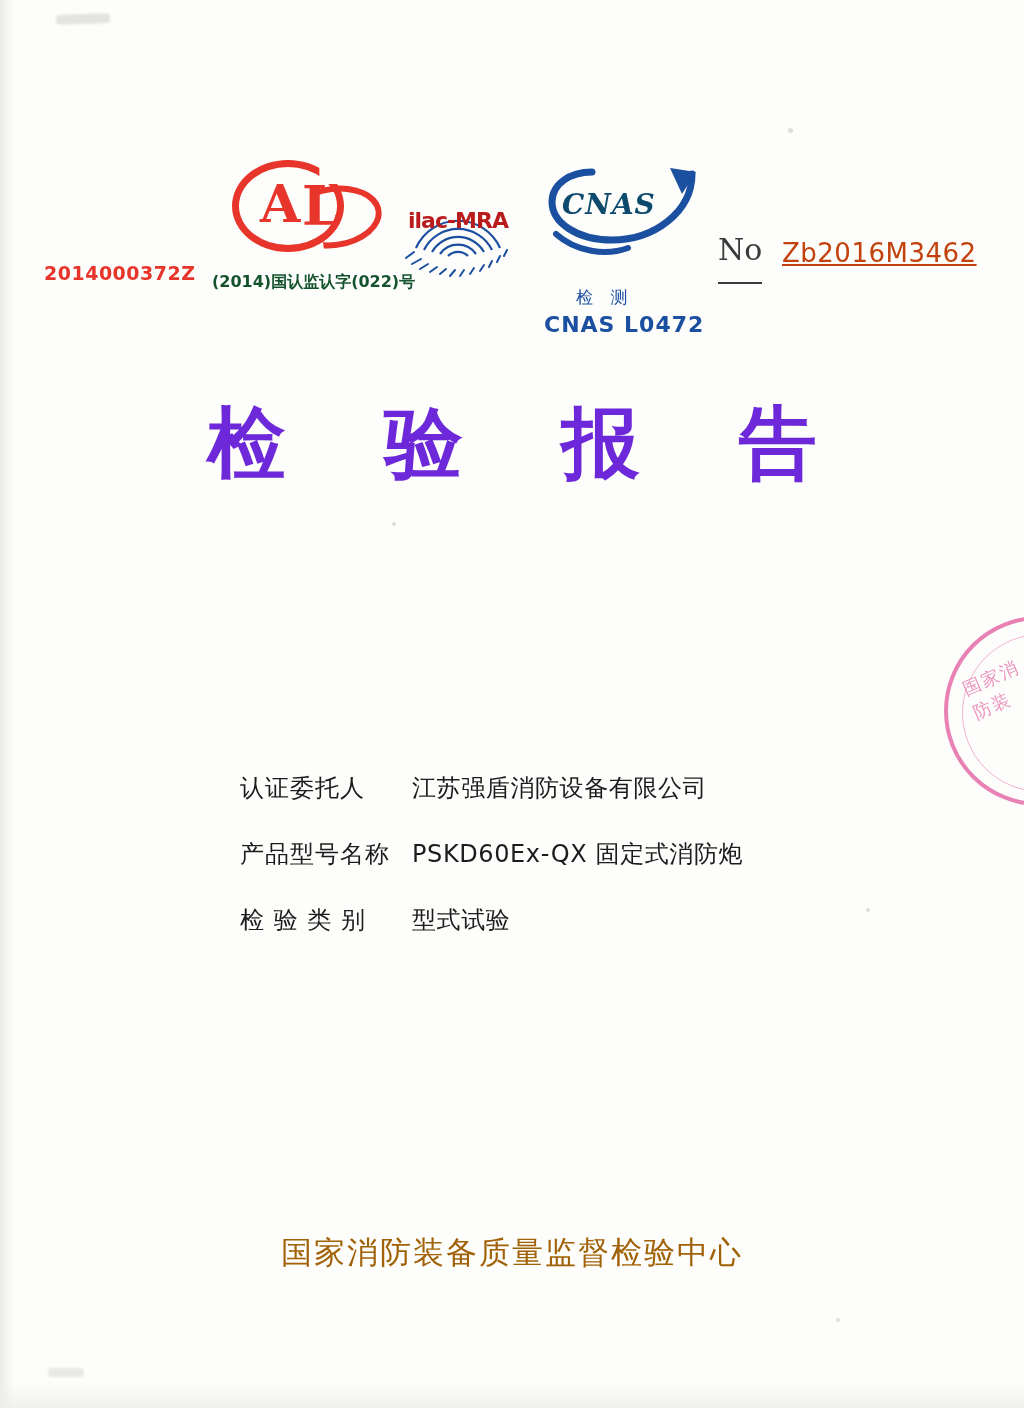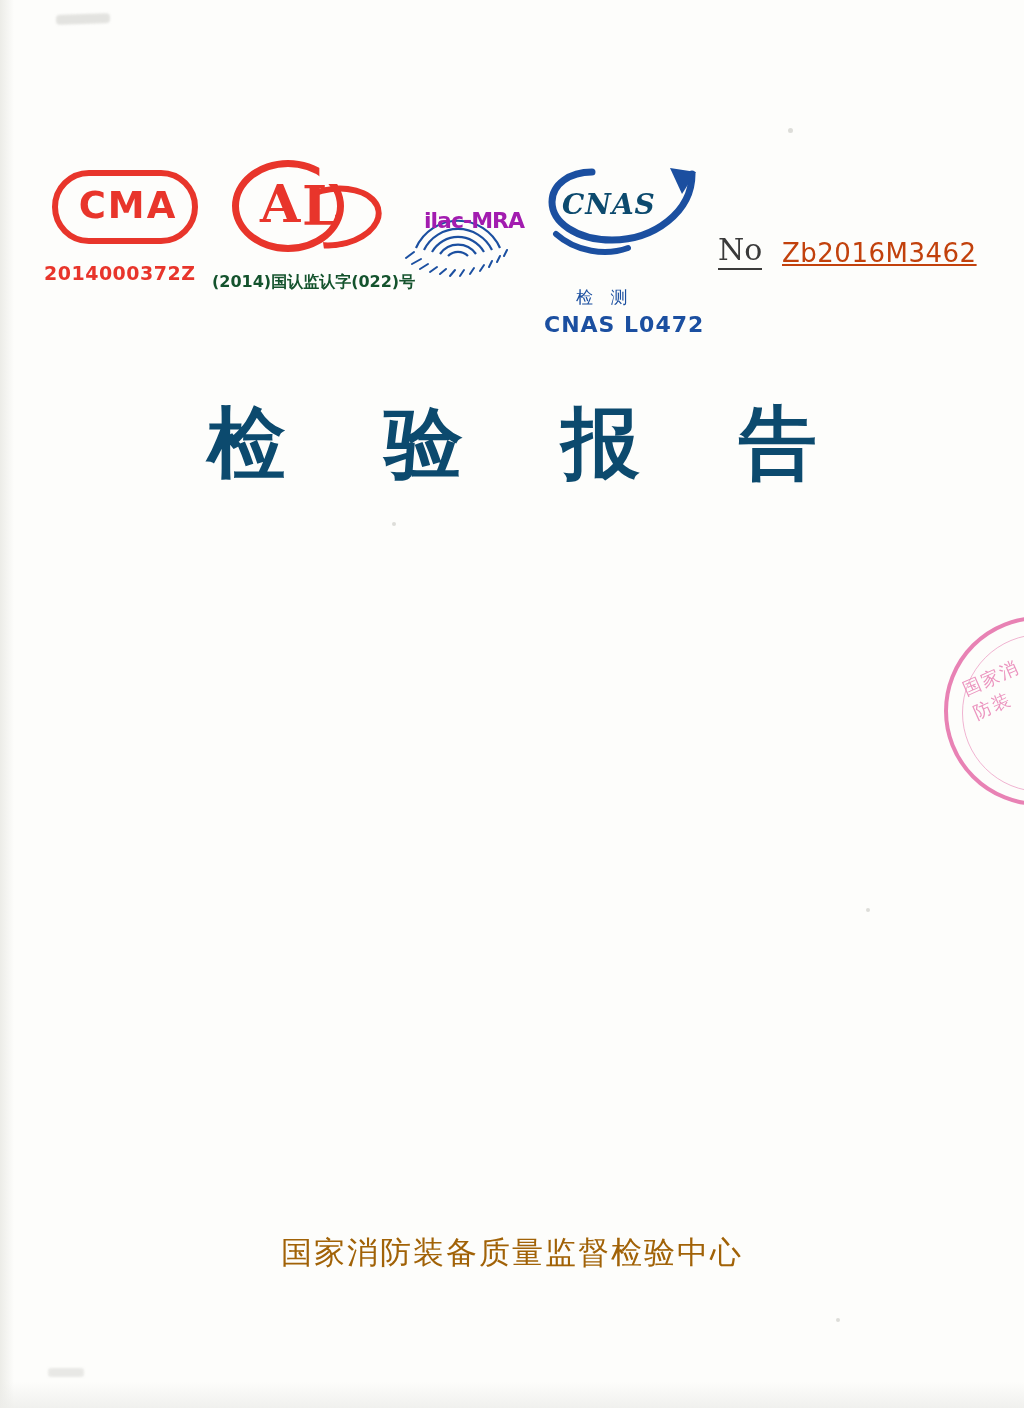--- a/index.html
+++ b/index.html
@@ -159,25 +159,25 @@
   .ilac {
     position: absolute;
     left: 392px; top: 10px;
     width: 132px; height: 118px;
   }
   .ilac svg { display:block; }
   .ilac-text {
     position: absolute;
     left: 0; top: 48px;
     width: 132px;
-    text-align: right;
+    text-align: center;
     font-family: "DejaVu Sans", sans-serif;
     font-weight: 700;
     font-size: 22px;
-    color: #a21caf;
+    color: #b91c1c;
     letter-spacing: -1px;
   }
 
   
   .cnas {
     position: absolute;
     left: 540px; top: 12px;
     width: 170px; height: 130px;
   }
   .cnas-swoosh {
@@ -216,21 +216,21 @@
   }
 
   
   .no-mark {
     position: absolute;
     left: 718px; top: 82px;
     font-family: "DejaVu Serif", serif;
     font-size: 30px;
     color: #3a3a3a;
   }
-  .no-mark u { text-decoration: none; border-bottom: 2px solid #3a3a3a; padding-bottom: 1px; }
+  .no-mark u { text-decoration: none; border-bottom: 2px solid #3a3a3a; padding-bottom: 15px; }
   .serial {
     position: absolute;
     left: 782px; top: 88px;
     font-family: "DejaVu Sans", sans-serif;
     font-size: 26px;
     color: #c2410c;
     letter-spacing: .5px;
     text-decoration: underline;
   }
 
@@ -238,21 +238,21 @@
   .doc-title {
     position: absolute;
     left: 0; top: 392px;
     width: 1024px;
     text-align: center;
     font-family: "DejaVu Sans", sans-serif;
     font-weight: 700;
     font-size: 78px;
     letter-spacing: 36px;
     text-indent: 36px;
-    color: #0c4a6e;
+    color: #6d28d9;
   }
 
   
   .fields {
     position: absolute;
     left: 240px; top: 772px;
     width: 640px;
   }
   .field-row {
     display: flex;
@@ -325,24 +325,20 @@
   <div class="paper-edge-bottom"></div>
   <div class="scan-smudge-tl"></div>
   <div class="scan-smudge-bl"></div>
   <div class="speck" style="left:788px;top:128px;width:5px;height:5px;"></div>
   <div class="speck" style="left:392px;top:522px;width:4px;height:4px;"></div>
   <div class="speck" style="left:866px;top:908px;width:4px;height:4px;"></div>
   <div class="speck" style="left:836px;top:1318px;width:4px;height:4px;"></div>
 
   <div class="logo-row">
 
-    <div class="cma">
-      <div class="cma-ring"></div>
-      <div class="cma-text">CMA</div>
-    </div>
     <div class="cma-code">2014000372Z</div>
 
     <div class="cal">
       <div class="cal-c-outer"></div>
       <div class="cal-sweep"></div>
       <div class="cal-a">A</div>
       <div class="cal-l">L</div>
     </div>
     <div class="cal-code">(2014)国认监认字(022)号</div>
 
@@ -383,20 +379,34 @@
       <div class="cnas-cn">检 测</div>
       <div class="cnas-code">CNAS L0472</div>
     </div>
 
     <div class="no-mark"><u>No</u></div>
     <div class="serial">Zb2016M3462</div>
   </div>
 
   <div class="doc-title">检 验 报 告</div>
 
+  <div class="fields">
+    <div class="field-row">
+      <div class="field-label">认证委托人</div>
+      <div class="field-value">江苏强盾消防设备有限公司</div>
+    </div>
+    <div class="field-row">
+      <div class="field-label">产品型号名称</div>
+      <div class="field-value">PSKD60Ex-QX 固定式消防炮</div>
+    </div>
+    <div class="field-row">
+      <div class="field-label">检 验 类 别</div>
+      <div class="field-value">型式试验</div>
+    </div>
+  </div>
 
   <div class="footer">国家消防装备质量监督检验中心</div>
 
   <div class="stamp">
     <div class="stamp-inner"></div>
     <div class="stamp-text">国家消防装</div>
   </div>
 
 </div>
 

